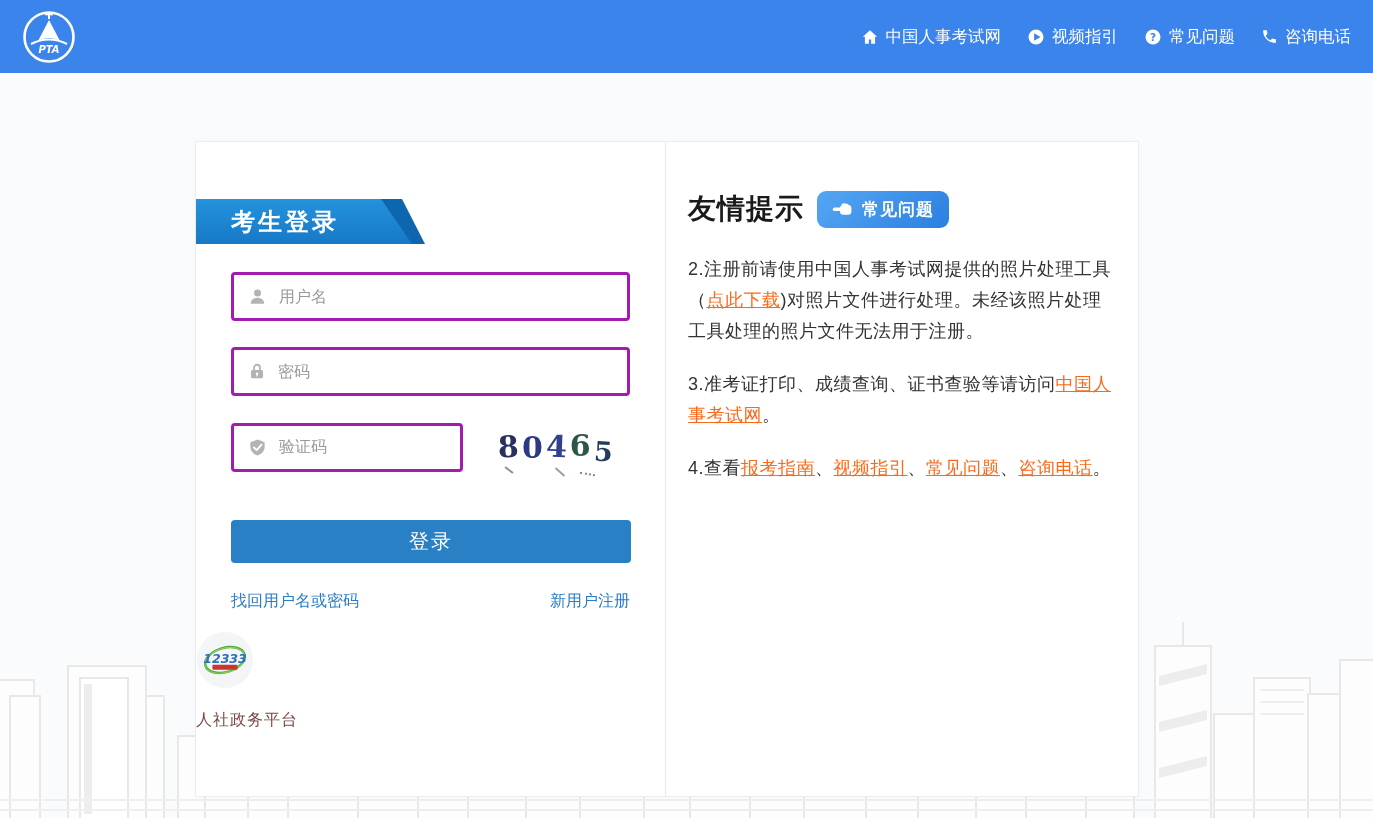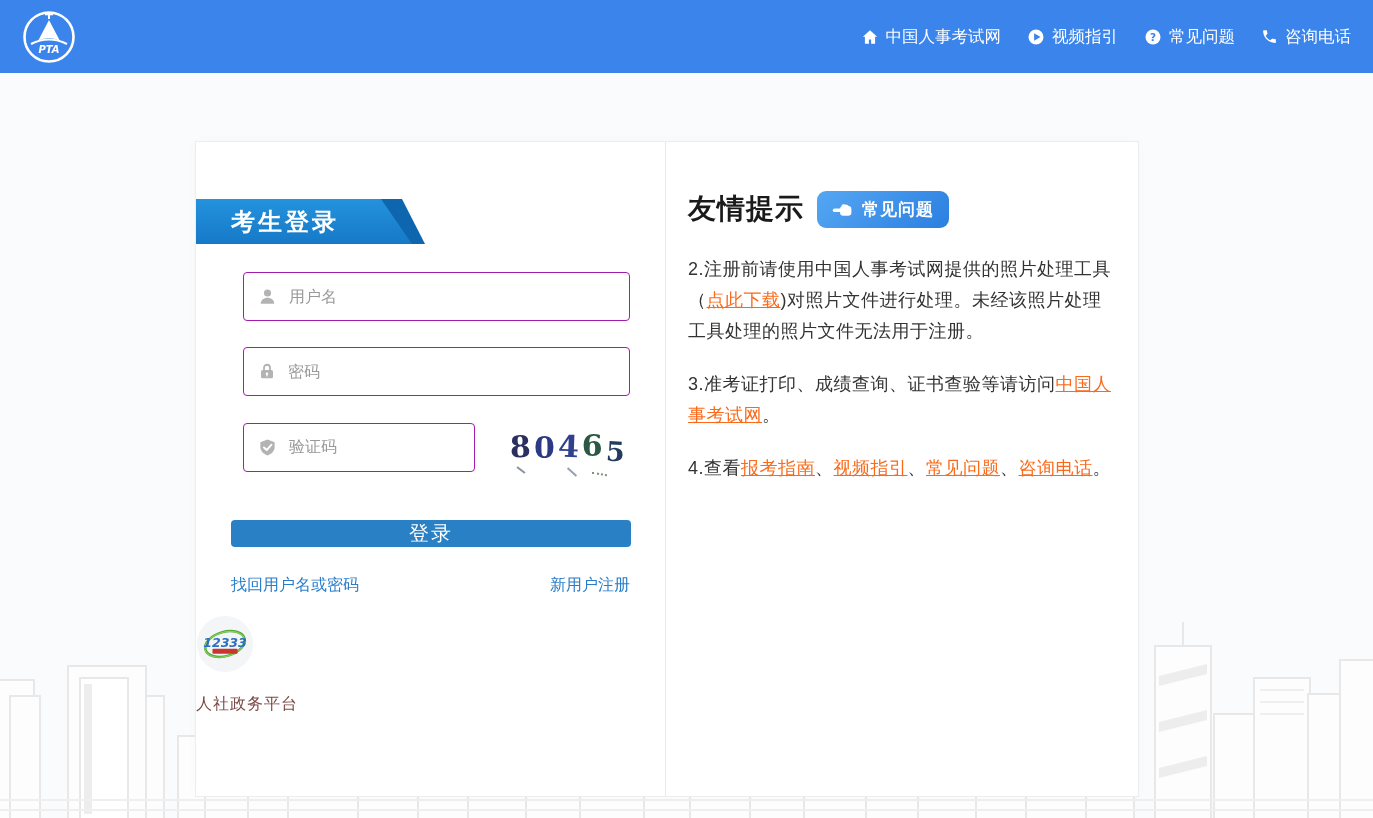--- a/index.html
+++ b/index.html
@@ -42,22 +42,22 @@
     clip-path:polygon(0 0, 206px 0, 229px 45px, 0 45px); }
   .ribbon-front { position:absolute; inset:0;
     background:linear-gradient(180deg,#2492dd,#1679c7);
     clip-path:polygon(0 0, 185px 0, 216px 45px, 0 45px);
     display:flex; align-items:center; padding-left:35px;
     color:#fff; font-size:24px; font-weight:bold; letter-spacing:3px; }
 
   .form-area { padding:28px 35px 0 35px; }
   .field {
     display:flex; align-items:center; gap:12px;
-    height:49px; border:1px solid #a21caf; border-radius:4px;
-    padding:0 14px; background:#fff; margin-bottom:26px;margin-left:12px;
+    height:49px; border:3px solid #a21caf; border-radius:4px;
+    padding:0 14px; background:#fff; margin-bottom:26px;
   }
   .field svg { flex:0 0 auto; }
   .field input {
     border:none; outline:none; flex:1; font-size:16px; color:#555;
     font-family:"Liberation Sans","DejaVu Sans",sans-serif; background:transparent;
   }
   .field input::placeholder { color:#999; opacity:1; }
 
   .captcha-row { display:flex; align-items:center; margin-bottom:0; }
   .captcha-row .field { width:232px; margin-bottom:0; }
@@ -72,41 +72,41 @@
   .cd1 { transform:translateY(1px); }
   .cd2 { transform:rotate(2deg); }
   .cd3 { transform:translateY(-1px); }
   .cd4 { transform:translateY(4px) rotate(3deg); font-size:27px; }
   .captcha-box i { position:absolute; display:block; }
   .captcha-box .n1 { left:6px; bottom:1px; width:10px; border-top:2px solid #8a90a0; transform:rotate(38deg); }
   .captcha-box .n2 { left:56px; bottom:-1px; width:12px; border-top:2px solid #97a0ae; transform:rotate(42deg); }
   .captcha-box .n3 { left:82px; bottom:-3px; width:15px; border-top:2px dotted #7d917f; transform:rotate(10deg); }
 
   .login-btn {
-    margin:48px 35px 0 35px; width:400px; height:27px;
+    margin:48px 35px 0 35px; width:400px; height:43px;
     background:#2a80c4; color:#fff; font-size:20px; letter-spacing:2px;
     border:none; border-radius:4px; cursor:pointer; display:block;
     font-family:"Liberation Sans","DejaVu Sans",sans-serif;
   }
 
   .links-row { display:flex; justify-content:space-between; margin:28px 35px 0 35px; }
   .blue-link { color:#2a7dc9; font-size:16px; text-decoration:none; cursor:pointer; }
 
   .other-divider {
     display:flex; align-items:center; gap:16px; margin:36px 35px 0 35px;
     color:#999; font-size:14px;
   }
   .other-divider::before,.other-divider::after { content:""; flex:1; height:1px; background:#ddd; }
 
   .sso { margin-top:19px; }
   .sso-logo { width:58px; height:58px; border-radius:50%; display:inline-block; cursor:pointer; }
   .sso-label { margin-top:17px; font-size:16px; color:#7a4946; letter-spacing:1px; }
 
   
-  .tips-head { display:flex; align-items:flex-end; gap:13px; }
+  .tips-head { display:flex; align-items:center; gap:13px; }
   .tips-title { font-size:28px; font-weight:bold; color:#1a1a1a; letter-spacing:1px; }
   .tips-badge {
     display:flex; align-items:center; gap:9px; height:37px; padding:0 15px;
     border-radius:9px; background:linear-gradient(135deg,#55a7f3,#2b7fe0);
     color:#fff; font-size:17px; font-weight:bold; cursor:pointer; border:none;
     font-family:"Liberation Sans","DejaVu Sans",sans-serif; letter-spacing:1px;
   }
   .tips-list { margin-top:26px; }
   .tip { font-size:18px; line-height:1.72; color:#333; margin-bottom:22px; letter-spacing:.5px; }
   .tip-link { color:#fa6a1a; text-decoration:underline; cursor:pointer; }

